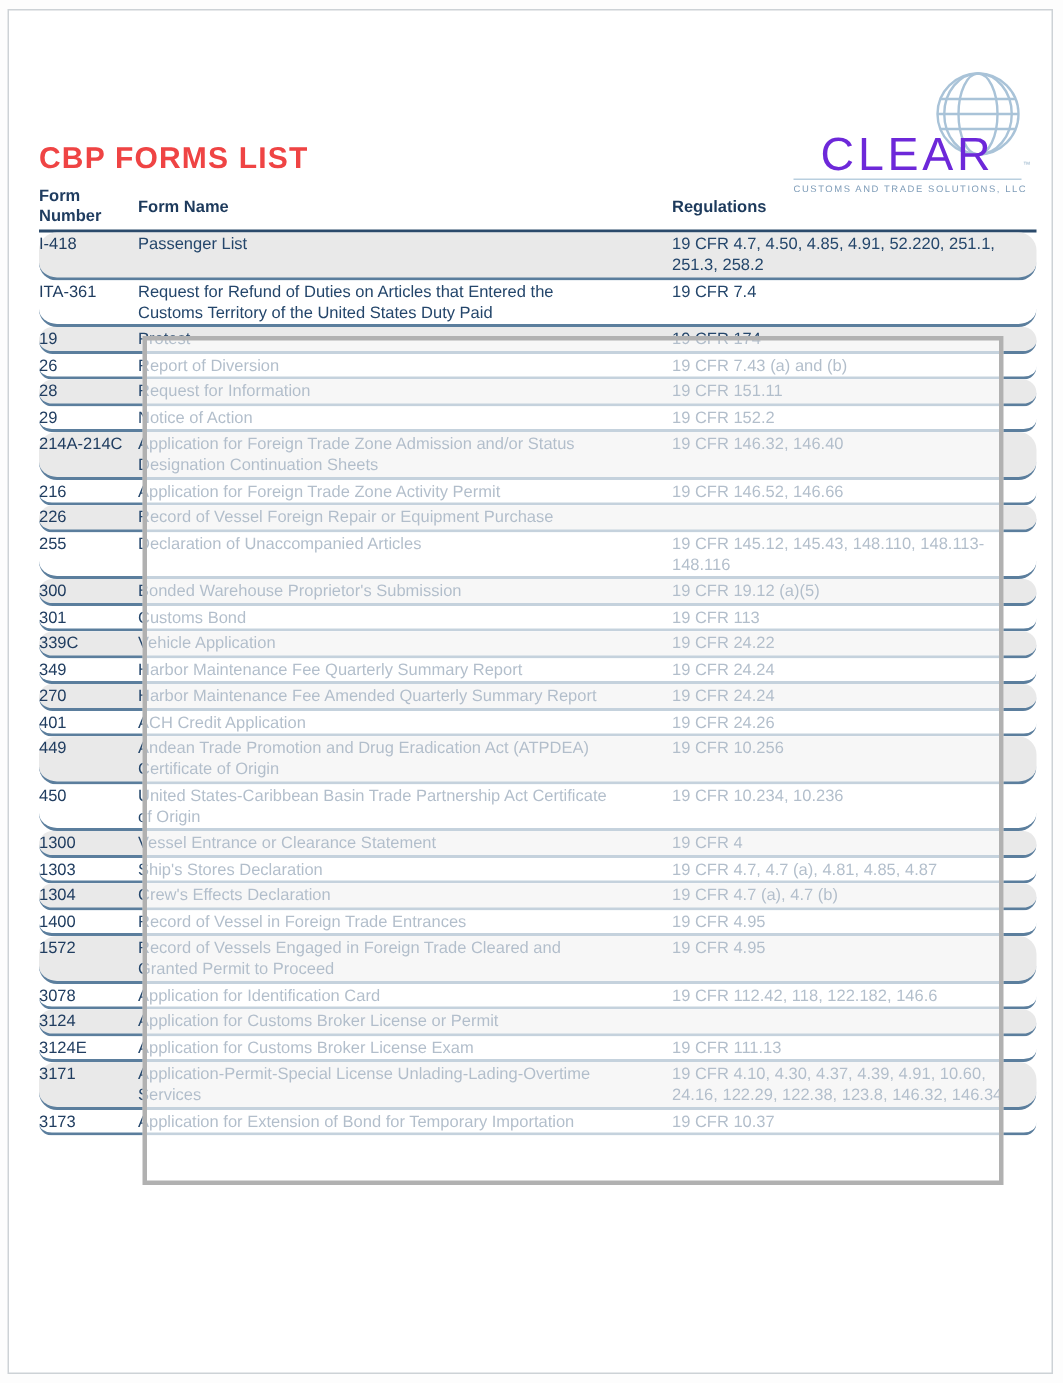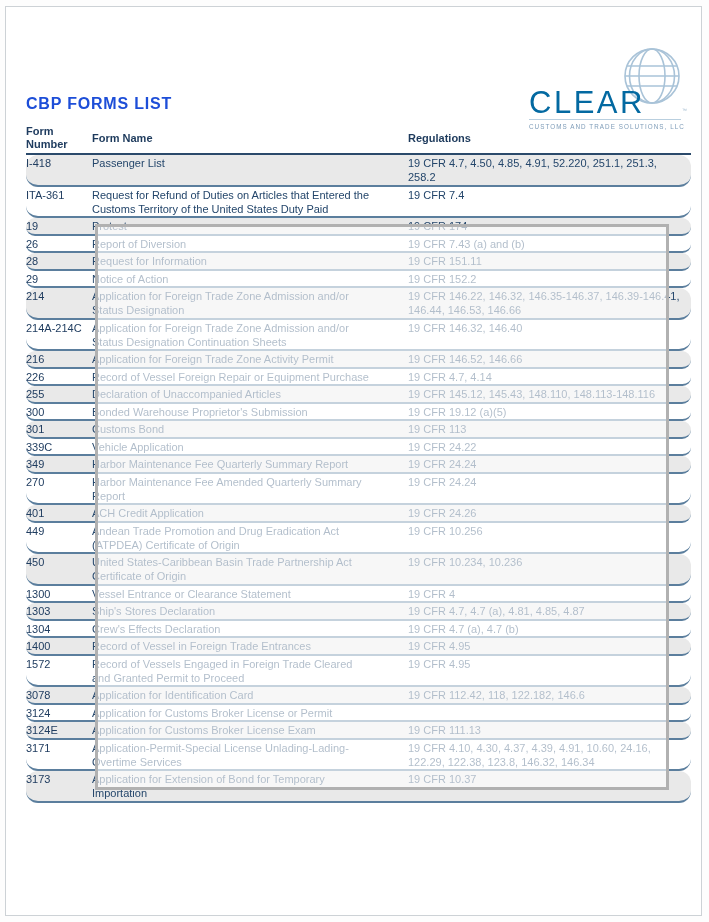--- a/index.html
+++ b/index.html
@@ -7,31 +7,31 @@
   .viewport { position:relative; width:709px; height:922px; overflow:hidden; background:#fdfdfd; }
 
   
   .sheet {
     position:absolute; left:5px; top:6px; width:697px; height:910px;
     background:#ffffff; border:1px solid #cdd2d6;
   }
 
   .page-title {
     position:absolute; left:20px; top:88px;
-    font-size:16px; font-weight:600; letter-spacing:0.8px;
-    color:#1d4ed8;
+    font-size:20px; font-weight:600; letter-spacing:0.8px;
+    color:#ef4444;
   }
 
   
   .logo { position:absolute; top:56px; right:16px; width:160px; height:82px; }
   .logo .globe { position:absolute; top:-18px; right:2px; }
   .logo .brand {
     position:absolute; left:4px; top:22px; width:152px;
     font-size:31px; font-weight:300; letter-spacing:2.5px;
-    color:#0369a1; text-align:left;
+    color:#6d28d9; text-align:center;
   }
   .logo .tm {
     position:absolute; right:-2px; top:44px;
     font-size:5px; color:#9db8cd;
   }
   .logo .tagline {
     position:absolute; left:4px; top:56px; width:152px;
     border-top:1px solid #b9cfdf; padding-top:3px;
     font-size:6.3px; letter-spacing:1.05px; color:#7e9cb8;
     white-space:nowrap; text-align:center;
@@ -42,21 +42,21 @@
   .thead {
     display:flex; align-items:center;
     font-size:11.5px; font-weight:700; color:#1d3a5c;
     border-bottom:2.5px solid #2b4a6b;
     padding-bottom:2px; min-height:28px;
   }
   .row { display:flex; align-items:flex-start; border-bottom:2px solid #5b7e9d; padding:1px 0 0.5px 0;border-radius:12px; }
   .tbody .row:nth-child(odd) { background:#e9e9e9; }
   .cell { font-size:11px; line-height:14px; }
   .cell.num  { width:66px; text-align:left; padding-right:6px; flex:none; color:#203d60; }
-  .cell.name { width:316px; padding-right:38px; flex:none; }
+  .cell.name { width:356px; padding-right:38px; flex:none; }
   .cell.reg  { flex:1; padding-right:4px; }
   .thead .cell.num { line-height:13px; }
 
   
   .overlay {
     position:absolute; left:89px; top:217px; width:574px; height:566px;
     background:rgba(255,255,255,0.65);
     border:3px solid #b1b1b1;
   }
 </style>
@@ -115,38 +115,32 @@
     <div class="cell num">28</div>
     <div class="cell name">Request for Information</div>
     <div class="cell reg">19 CFR 151.11</div>
   </div>
           <div class="row">
     <div class="cell num">29</div>
     <div class="cell name">Notice of Action</div>
     <div class="cell reg">19 CFR 152.2</div>
   </div>
           <div class="row">
-    <div class="cell num">214</div>
-    <div class="cell name">Application for Foreign Trade Zone Admission and/or Status Designation</div>
-    <div class="cell reg">19 CFR 146.22, 146.32, 146.35-146.37, 146.39-146.41, 146.44, 146.53, 146.66</div>
-  </div>
-          <div class="row">
     <div class="cell num">214A-214C</div>
     <div class="cell name">Application for Foreign Trade Zone Admission and/or Status Designation Continuation Sheets</div>
     <div class="cell reg">19 CFR 146.32, 146.40</div>
   </div>
           <div class="row">
     <div class="cell num">216</div>
     <div class="cell name">Application for Foreign Trade Zone Activity Permit</div>
     <div class="cell reg">19 CFR 146.52, 146.66</div>
   </div>
           <div class="row">
     <div class="cell num">226</div>
     <div class="cell name">Record of Vessel Foreign Repair or Equipment Purchase</div>
-    <div class="cell reg">19 CFR 4.7, 4.14</div>
   </div>
           <div class="row">
     <div class="cell num">255</div>
     <div class="cell name">Declaration of Unaccompanied Articles</div>
     <div class="cell reg">19 CFR 145.12, 145.43, 148.110, 148.113-148.116</div>
   </div>
           <div class="row">
     <div class="cell num">300</div>
     <div class="cell name">Bonded Warehouse Proprietor's Submission</div>
     <div class="cell reg">19 CFR 19.12 (a)(5)</div>

